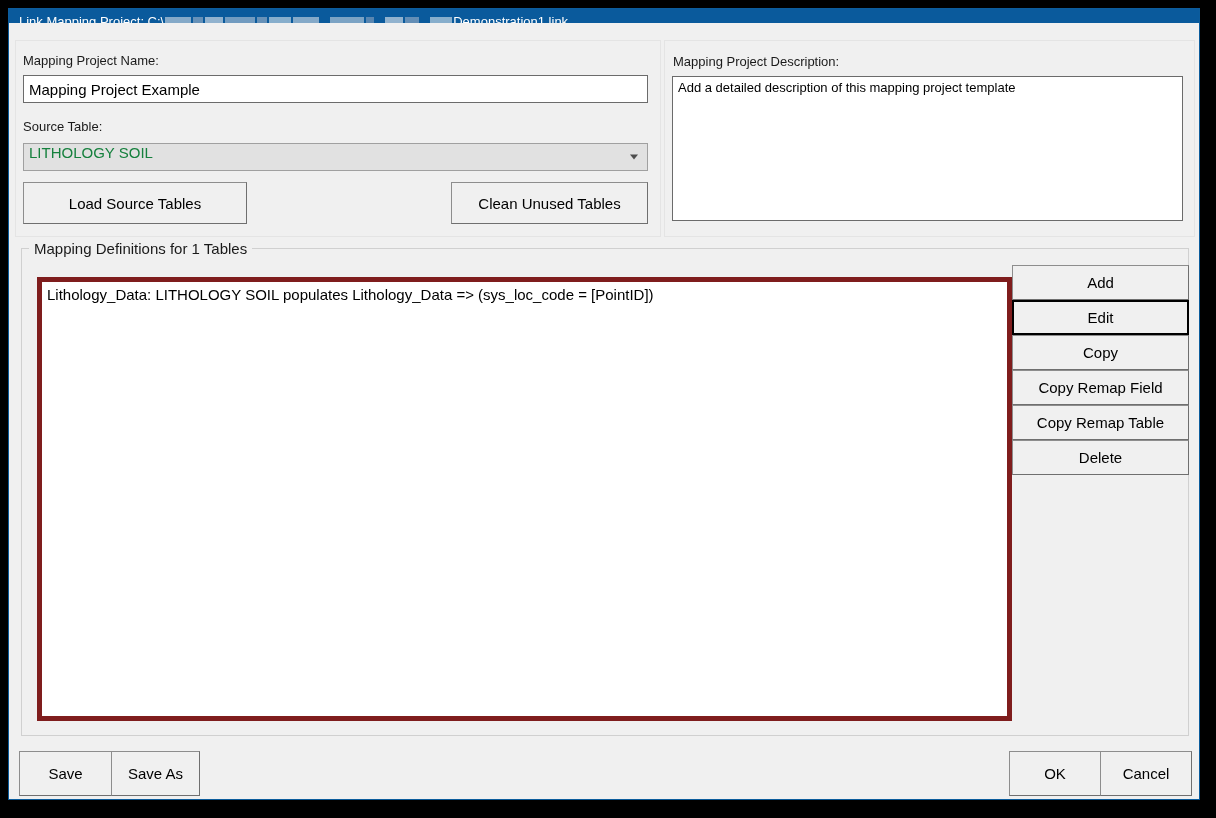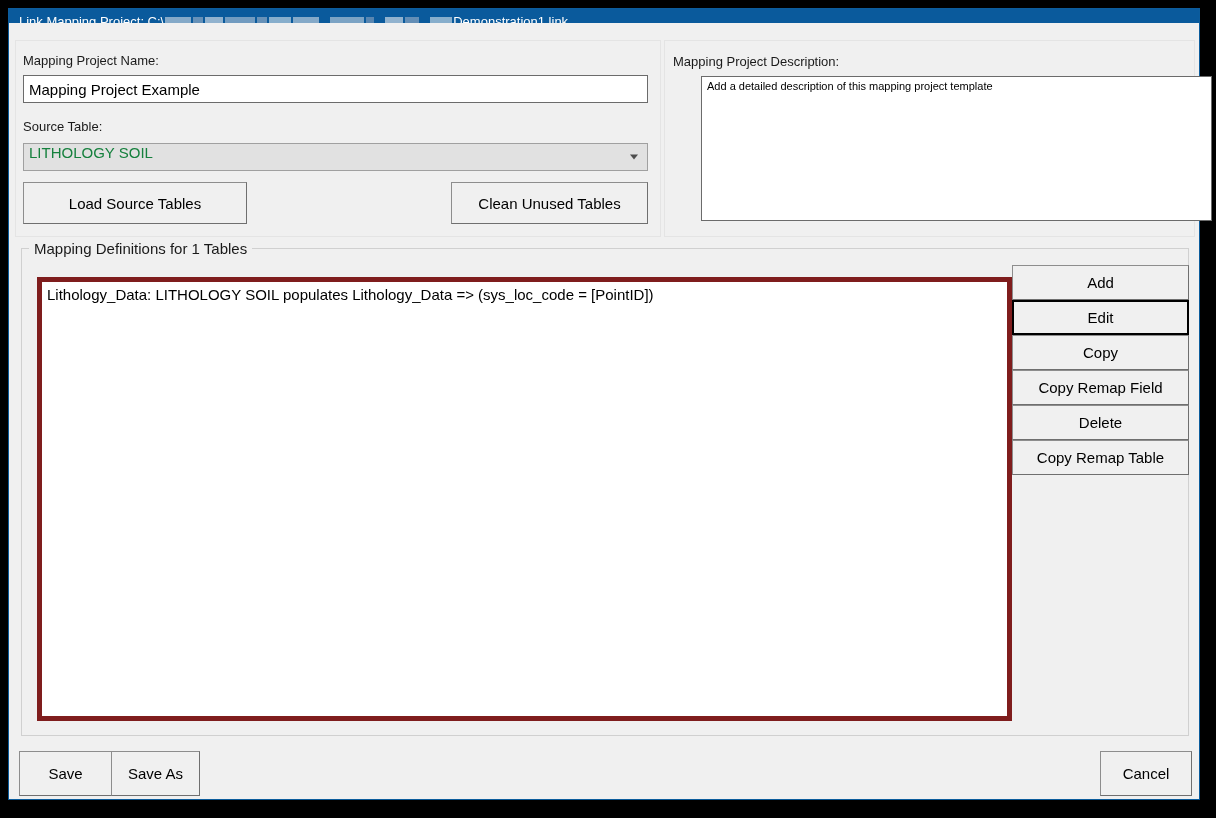--- a/index.html
+++ b/index.html
@@ -92,29 +92,28 @@
     padding: 3px 5px;
     font-family: "Liberation Sans", "DejaVu Sans", sans-serif;
     outline: none;
   }
 
   .textarea {
     position: absolute;
     background: #ffffff;
     border: 1px solid #6b6b6b;
     box-sizing: border-box;
-    font-size: 11px;
+    font-size: 13px;
     color: #000000;
     padding: 3px 5px;
     line-height: 1.25;
     font-family: "Liberation Sans", "DejaVu Sans", sans-serif;
     resize: none;
     outline: none;
     overflow: hidden;
-    margin-left: 29px;
   }
 
   .combo {
     position: absolute;
     background: #e1e1e1;
     border: 1px solid #a0a0a0;
     box-sizing: border-box;
     font-size: 15px;
     color: #15803d;
     display: flex;
@@ -256,24 +255,25 @@
 
   <div id="listbox">
     <div class="list-item">Lithology_Data: LITHOLOGY SOIL populates Lithology_Data =&gt; (sys_loc_code = [PointID])</div>
   </div>
 
   <div id="side-buttons">
     <div class="btn side-btn">Add</div>
     <div class="btn side-btn focused">Edit</div>
     <div class="btn side-btn">Copy</div>
     <div class="btn side-btn">Copy Remap Field</div>
+    <div class="btn side-btn">Copy Remap Table</div>
     <div class="btn side-btn">Delete</div>
-    <div class="btn side-btn">Copy Remap Table</div>
   </div>
 
   <div class="btn" style="left:10px; top:742px; width:93px; height:45px;">Save</div>
 
   <div class="btn" style="left:102px; top:742px; width:89px; height:45px;">Save As</div>
 
+  <div class="btn" style="left:1000px; top:742px; width:92px; height:45px;">OK</div>
 
   <div class="btn" style="left:1091px; top:742px; width:92px; height:45px;">Cancel</div>
 
 </div>
 
 </body></html>

